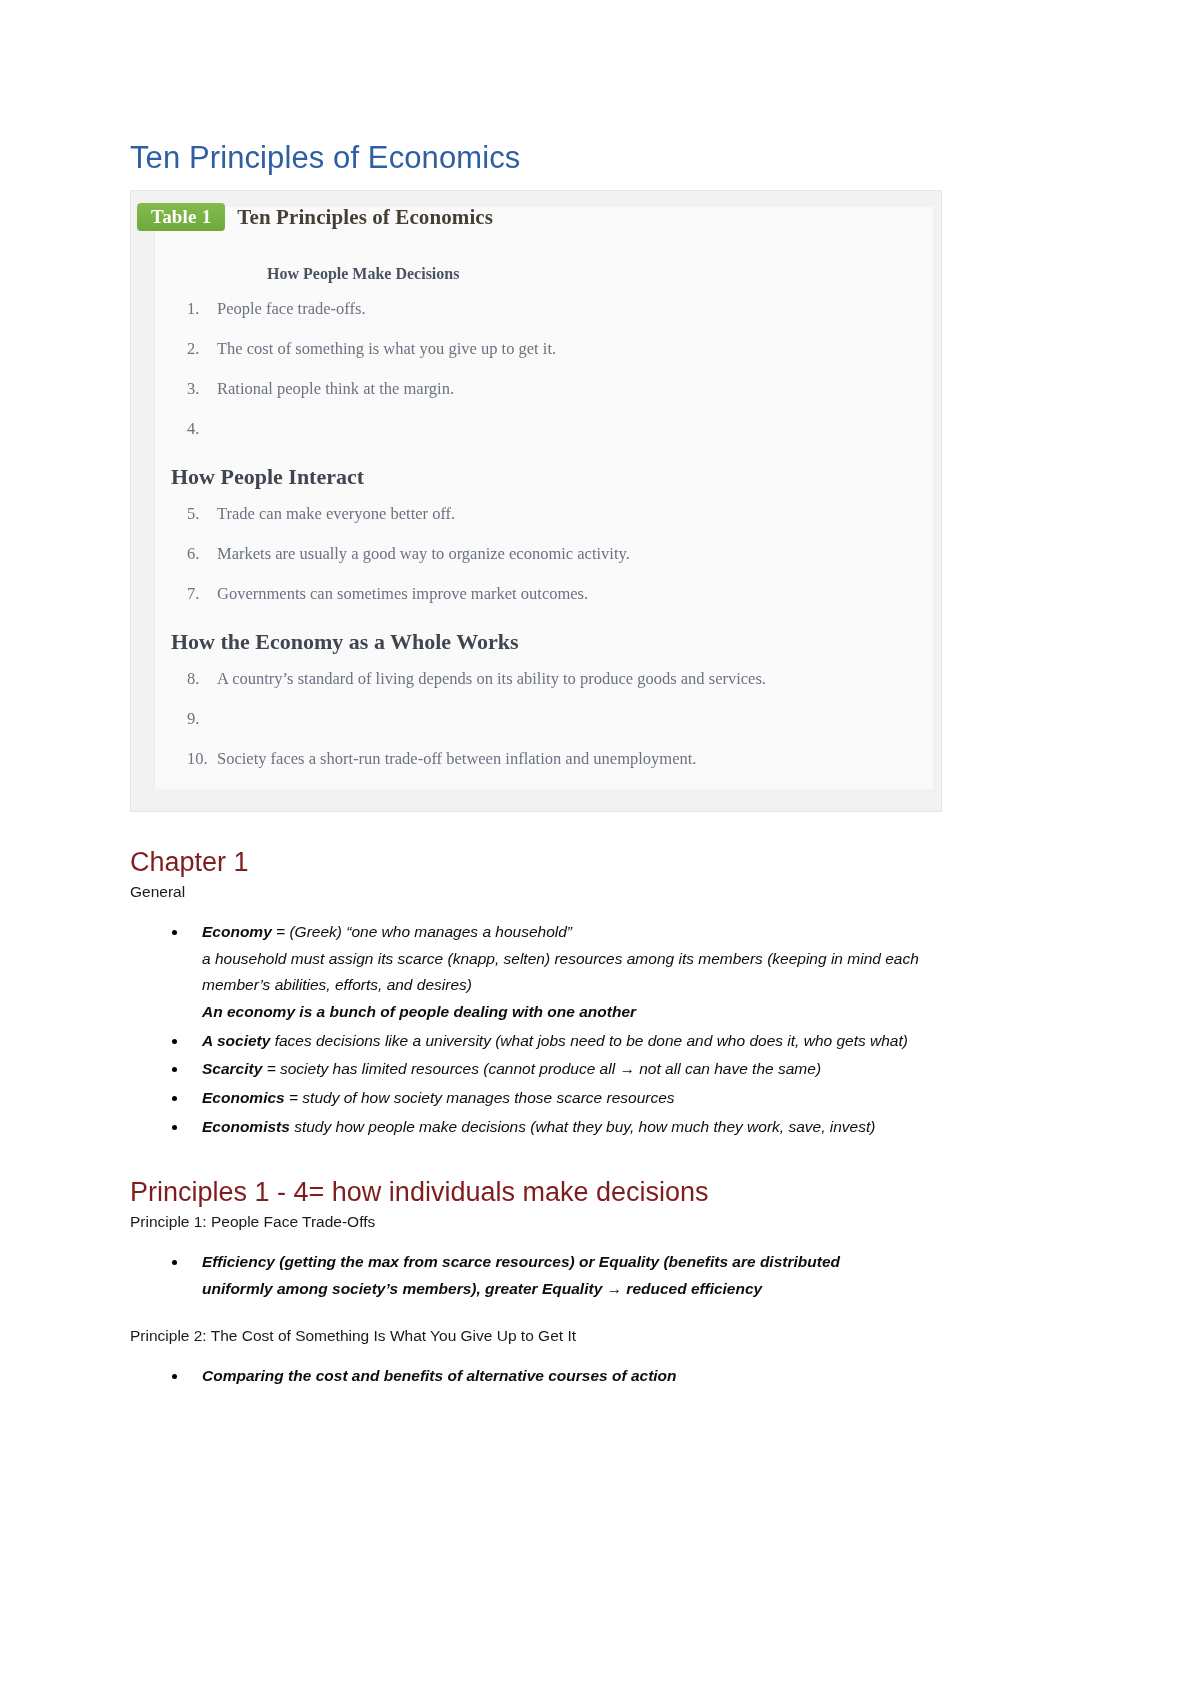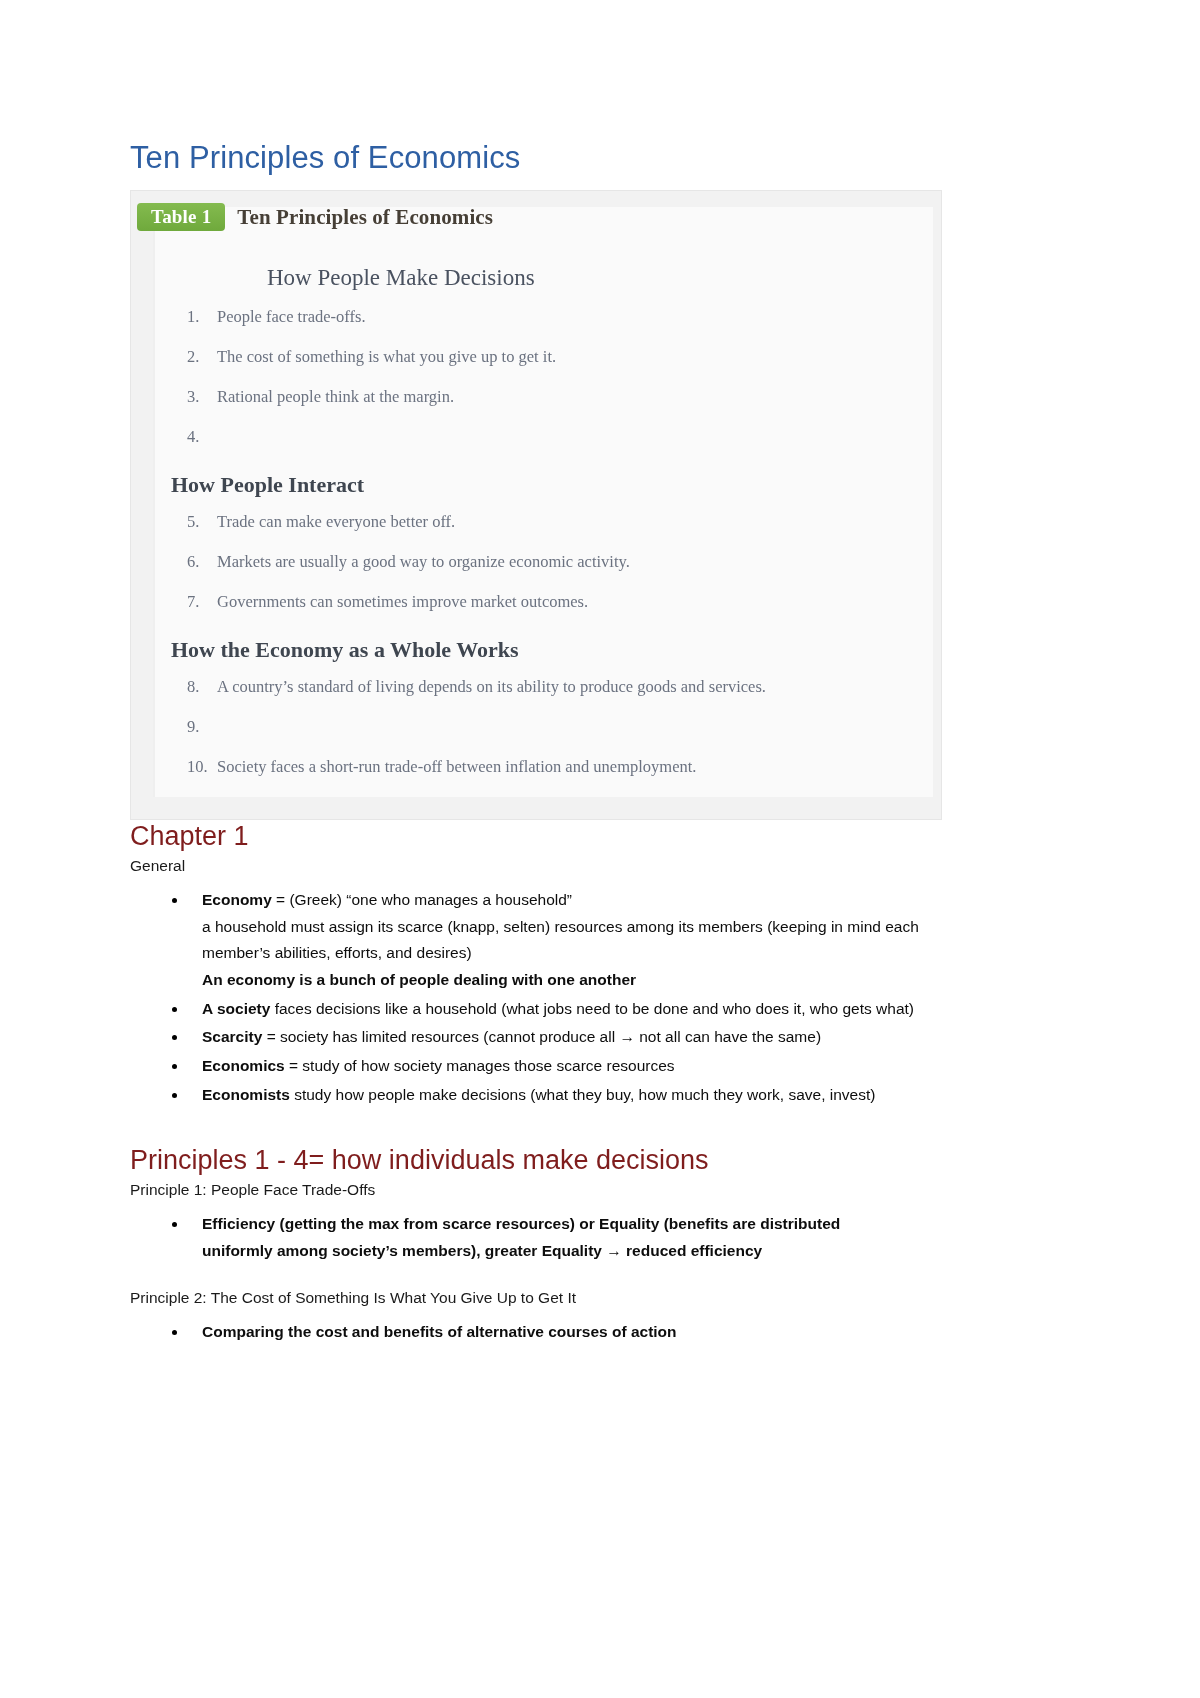--- a/index.html
+++ b/index.html
@@ -47,20 +47,21 @@
   }
 
   
   .table-figure {
     position: relative;
     background: #f2f2f2;
     border: 1px solid #e6e6e6;
     width: 812px;
     box-sizing: border-box;
     padding: 16px 0 22px 0;
+    margin-bottom: 34px;
   }
   .table-inner {
     background: #fafafa;
     margin-left: 22px;
     margin-right: 8px;
     border-left: 2px solid #efefef;
     padding: 0 0 10px 0;
     min-height: 540px;
     box-sizing: border-box;
     position: relative;
@@ -93,22 +94,22 @@
     letter-spacing: 0.1px;
   }
 
   .table-body {
     padding: 58px 0 0 16px;
     font-family: "Liberation Serif", serif;
     color: #5a6473;
   }
   .group-heading-centered {
     font-family: "Liberation Serif", serif;
-    font-weight: normal;
-    font-size: 23px;
+    font-weight: bold;
+    font-size: 16px;
     color: #4a5260;
     margin: 0 0 0 96px;
     padding-bottom: 6px;
   }
   .group-heading {
     font-family: "Liberation Serif", serif;
     font-weight: bold;
     font-size: 22px;
     color: #3f4650;
     margin: 14px 0 4px 0;
@@ -133,22 +134,23 @@
     padding-left: 16px;
     box-sizing: border-box;
   }
   ol.principles li .txt {
     flex: 1 1 auto;
   }
 
   
   ul.bullets {
     list-style: none;
-    margin: 10px 0 0 0;
+    margin: 16px 0 0 0;
     padding: 0;
+    font-style: italic;
   }
   ul.bullets > li {
     position: relative;
     padding-left: 72px;
     margin-bottom: 2px;
     font-size: 15.5px;
     line-height: 1.72;
     color: #0d0d0d;
   }
   ul.bullets > li::before {
@@ -239,21 +241,21 @@
   <h2 class="section-title">Chapter 1</h2>
   <div class="sub-line">General</div>
 
   <ul class="bullets">
     <li>
       <span class="b">Economy</span><span> = (Greek) “one who manages a household”</span><br>
       <span>a household must assign its scarce (knapp, selten) resources among its members (keeping in mind each member’s abilities, efforts, and desires)</span><br>
       <span class="b">An economy is a bunch of people dealing with one another</span>
     </li>
     <li>
-      <span class="b">A society</span><span> faces decisions like a household (what jobs need to be done and who does it, who gets what)</span>
+      <span class="b">A society</span><span> faces decisions like a university (what jobs need to be done and who does it, who gets what)</span>
     </li>
     <li>
       <span class="b">Scarcity</span><span> = society has limited resources (cannot produce all → not all can have the same)</span>
     </li>
     <li>
       <span class="b">Economics</span><span> = study of how society manages those scarce resources</span>
     </li>
     <li>
       <span class="b">Economists</span><span> study how people make decisions (what they buy, how much they work, save, invest)</span>
     </li>

